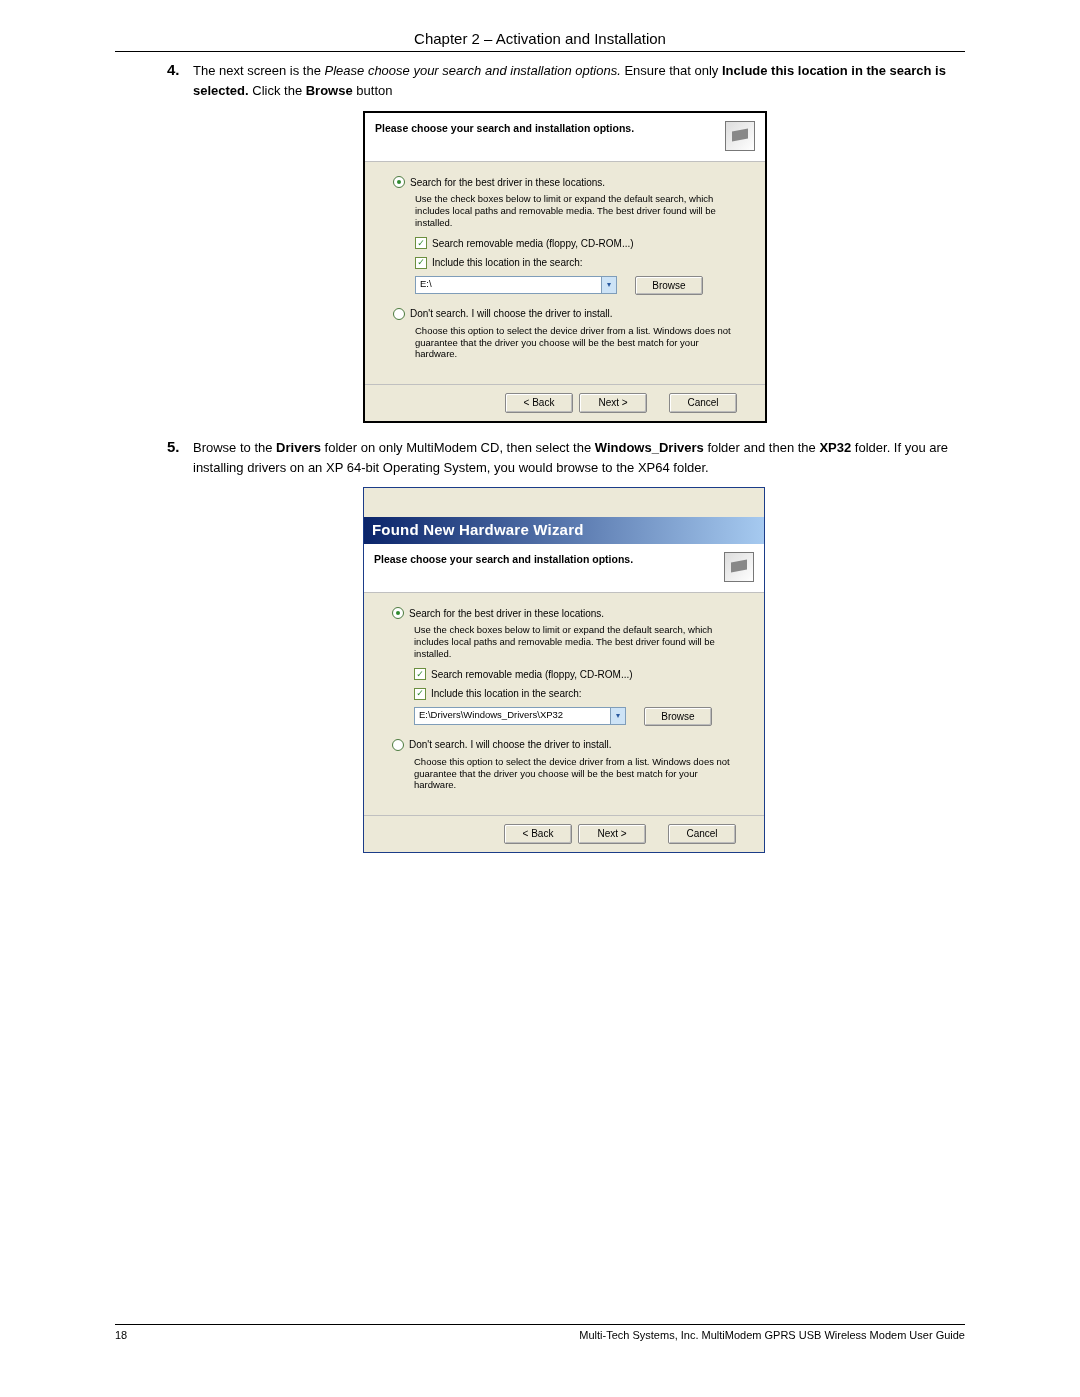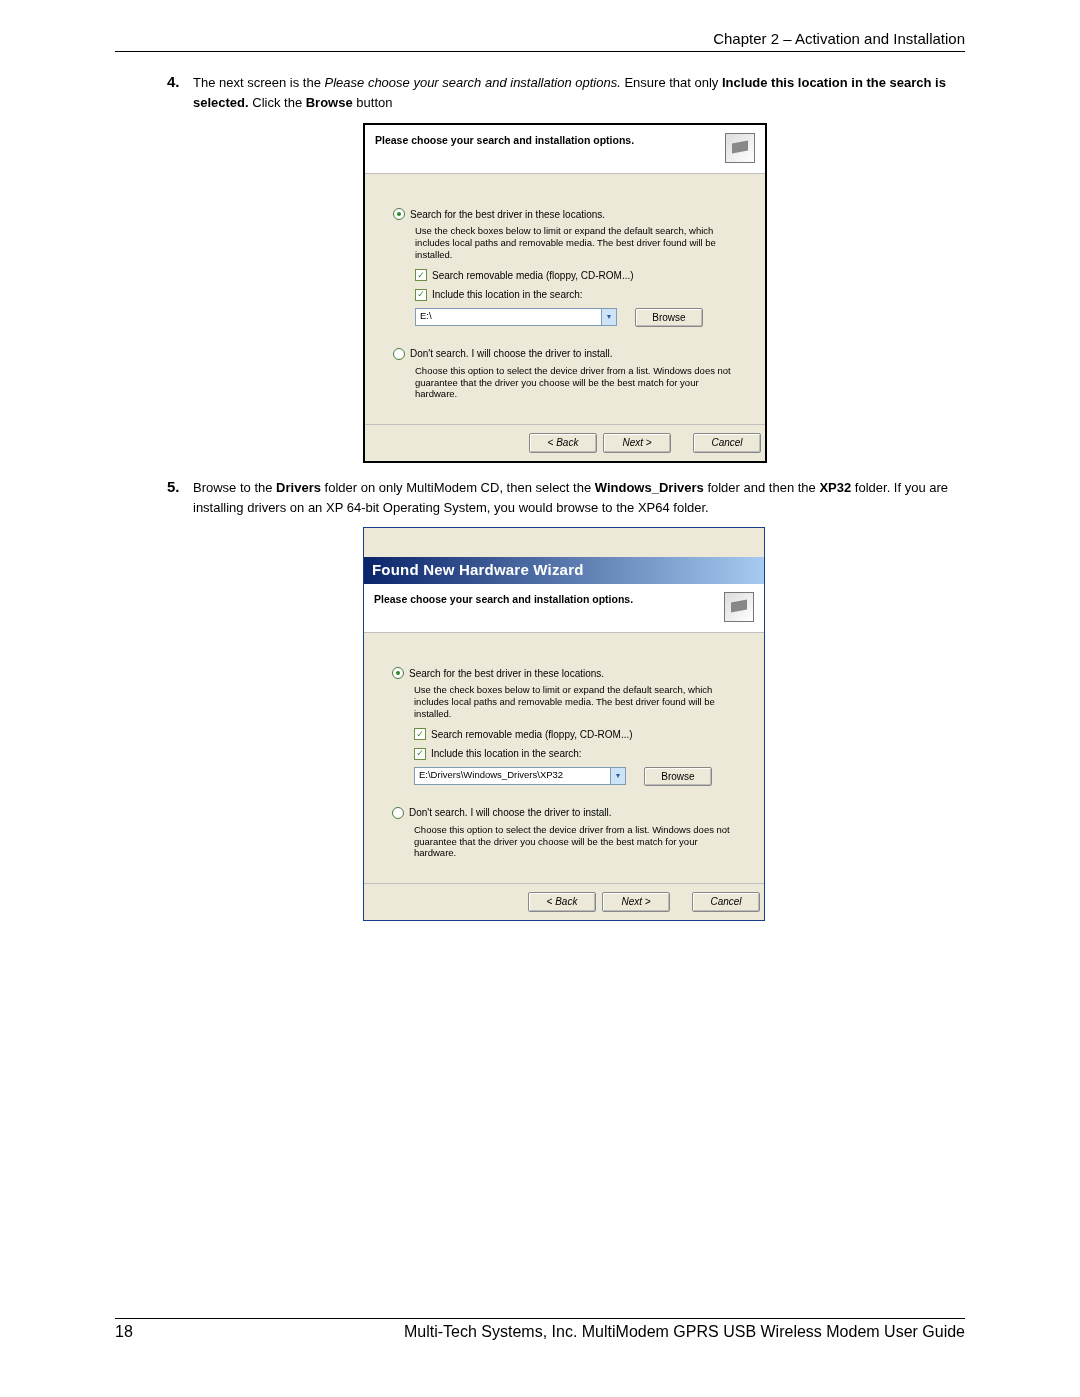--- a/index.html
+++ b/index.html
@@ -13,24 +13,24 @@
   .page {
     width: 1080px;
     min-height: 1397px;
     margin: 0 auto;
     position: relative;
     box-sizing: border-box;
     padding: 30px 115px 60px 115px;
   }
   .header-line {
     border-bottom: 1px solid #000;
-    text-align: right;
+    text-align: center;
     font-size: 15px;
     padding-bottom: 4px;
-    margin-bottom: 20px;
+    margin-bottom: 8px;
   }
   ol.steps {
     list-style: none;
     padding: 0;
     margin: 0;
   }
   ol.steps > li {
     position: relative;
     padding-left: 78px;
     margin-bottom: 14px;
@@ -95,21 +95,20 @@
     transform: skewY(-10deg);
   }
   .wiz .body {
     padding: 14px 28px 16px 28px;
   }
   .wiz .radio-row {
     display: flex;
     align-items: center;
     gap: 5px;
     margin-bottom: 4px;
-    margin-top: 20px;
   }
   .wiz .radio {
     width: 10px; height: 10px;
     border: 1px solid #4b7a3e;
     border-radius: 50%;
     display: inline-flex;
     align-items: center; justify-content: center;
     background: #fff;
   }
   .wiz .radio.selected::after {
@@ -170,35 +169,34 @@
     background: #ece9d8;
     font-size: 10px;
     padding: 2px 0;
     width: 66px;
     text-align: center;
     border-radius: 2px;
     box-shadow: inset 1px 1px 0 #fff, inset -1px -1px 0 #bbb;
   }
   .wiz .footer {
     border-top: 1px solid #c0c0c0;
-    padding: 8px 4px;
+    padding: 8px 28px;
     display: flex;
     justify-content: flex-end;
     gap: 6px;
-    font-style: italic;
   }
   .wiz .footer .gap { width: 10px; }
   .page-footer {
     position: absolute;
     bottom: 56px;
     left: 115px;
     right: 115px;
     border-top: 1px solid #000;
     padding-top: 4px;
-    font-size: 16px;
+    font-size: 11px;
     display: flex;
     justify-content: space-between;
   }
 </style>
 </head>
 <body>
 
 <div class="page">
 
   <div class="header-line">Chapter 2 – Activation and Installation</div>

